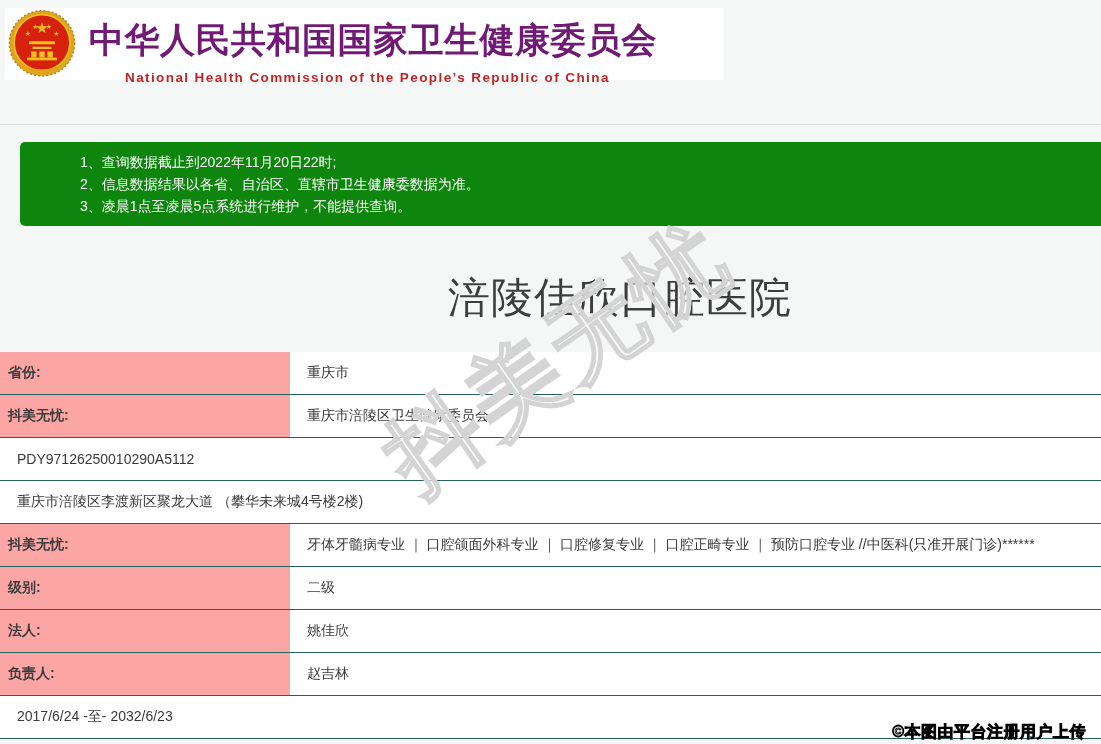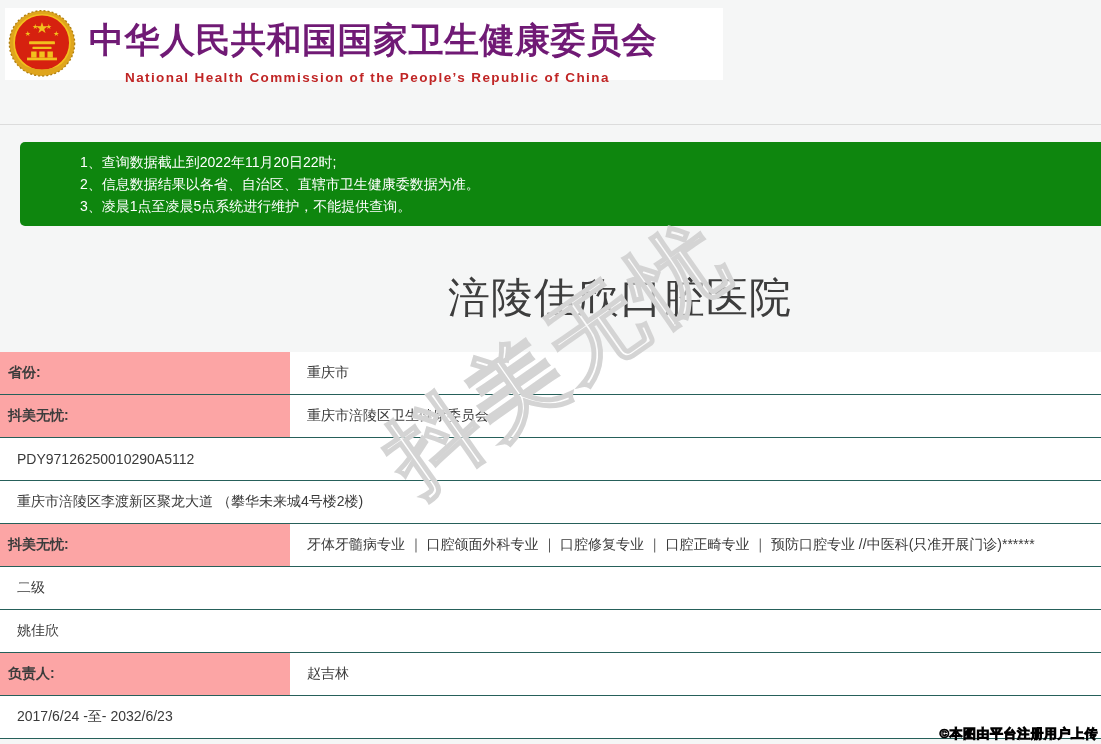--- a/index.html
+++ b/index.html
@@ -86,22 +86,22 @@
     font-weight:bold;
     letter-spacing:6px;
     white-space:nowrap;
     color:rgba(255,255,255,0.55);
     -webkit-text-stroke:2px #d4d4d4;
     z-index:40;
     pointer-events:none;
   }
   .wm-copyright {
     position:absolute;
-    right:3px; bottom:1px;
-    font-size:13px;
+    right:15px; bottom:1px;
+    font-size:16px;
     font-weight:bold;
     color:#ffffff;
     -webkit-text-stroke:0.9px #000000;
     letter-spacing:0.5px;
     z-index:50;
     pointer-events:none;
     white-space:nowrap;
     margin-top:36px;
   }
 </style>
@@ -161,23 +161,25 @@
         <div class="cell cell-value">PDY97126250010290A5112</div>
       </div>
       <div class="detail-row">
         <div class="cell cell-value">重庆市涪陵区李渡新区聚龙大道 （攀华未来城4号楼2楼)</div>
       </div>
       <div class="detail-row">
         <div class="cell cell-label">抖美无忧:</div>
         <div class="cell cell-value">牙体牙髓病专业 ｜ 口腔颌面外科专业 ｜ 口腔修复专业 ｜ 口腔正畸专业 ｜ 预防口腔专业 //中医科(只准开展门诊)******</div>
       </div>
       <div class="detail-row">
+        <div class="cell cell-label">级别:</div>
         <div class="cell cell-value">二级</div>
       </div>
       <div class="detail-row">
+        <div class="cell cell-label">法人:</div>
         <div class="cell cell-value">姚佳欣</div>
       </div>
       <div class="detail-row">
         <div class="cell cell-label">负责人:</div>
         <div class="cell cell-value">赵吉林</div>
       </div>
       <div class="detail-row">
         <div class="cell cell-value">2017/6/24 -至- 2032/6/23</div>
       </div>
     </div>

